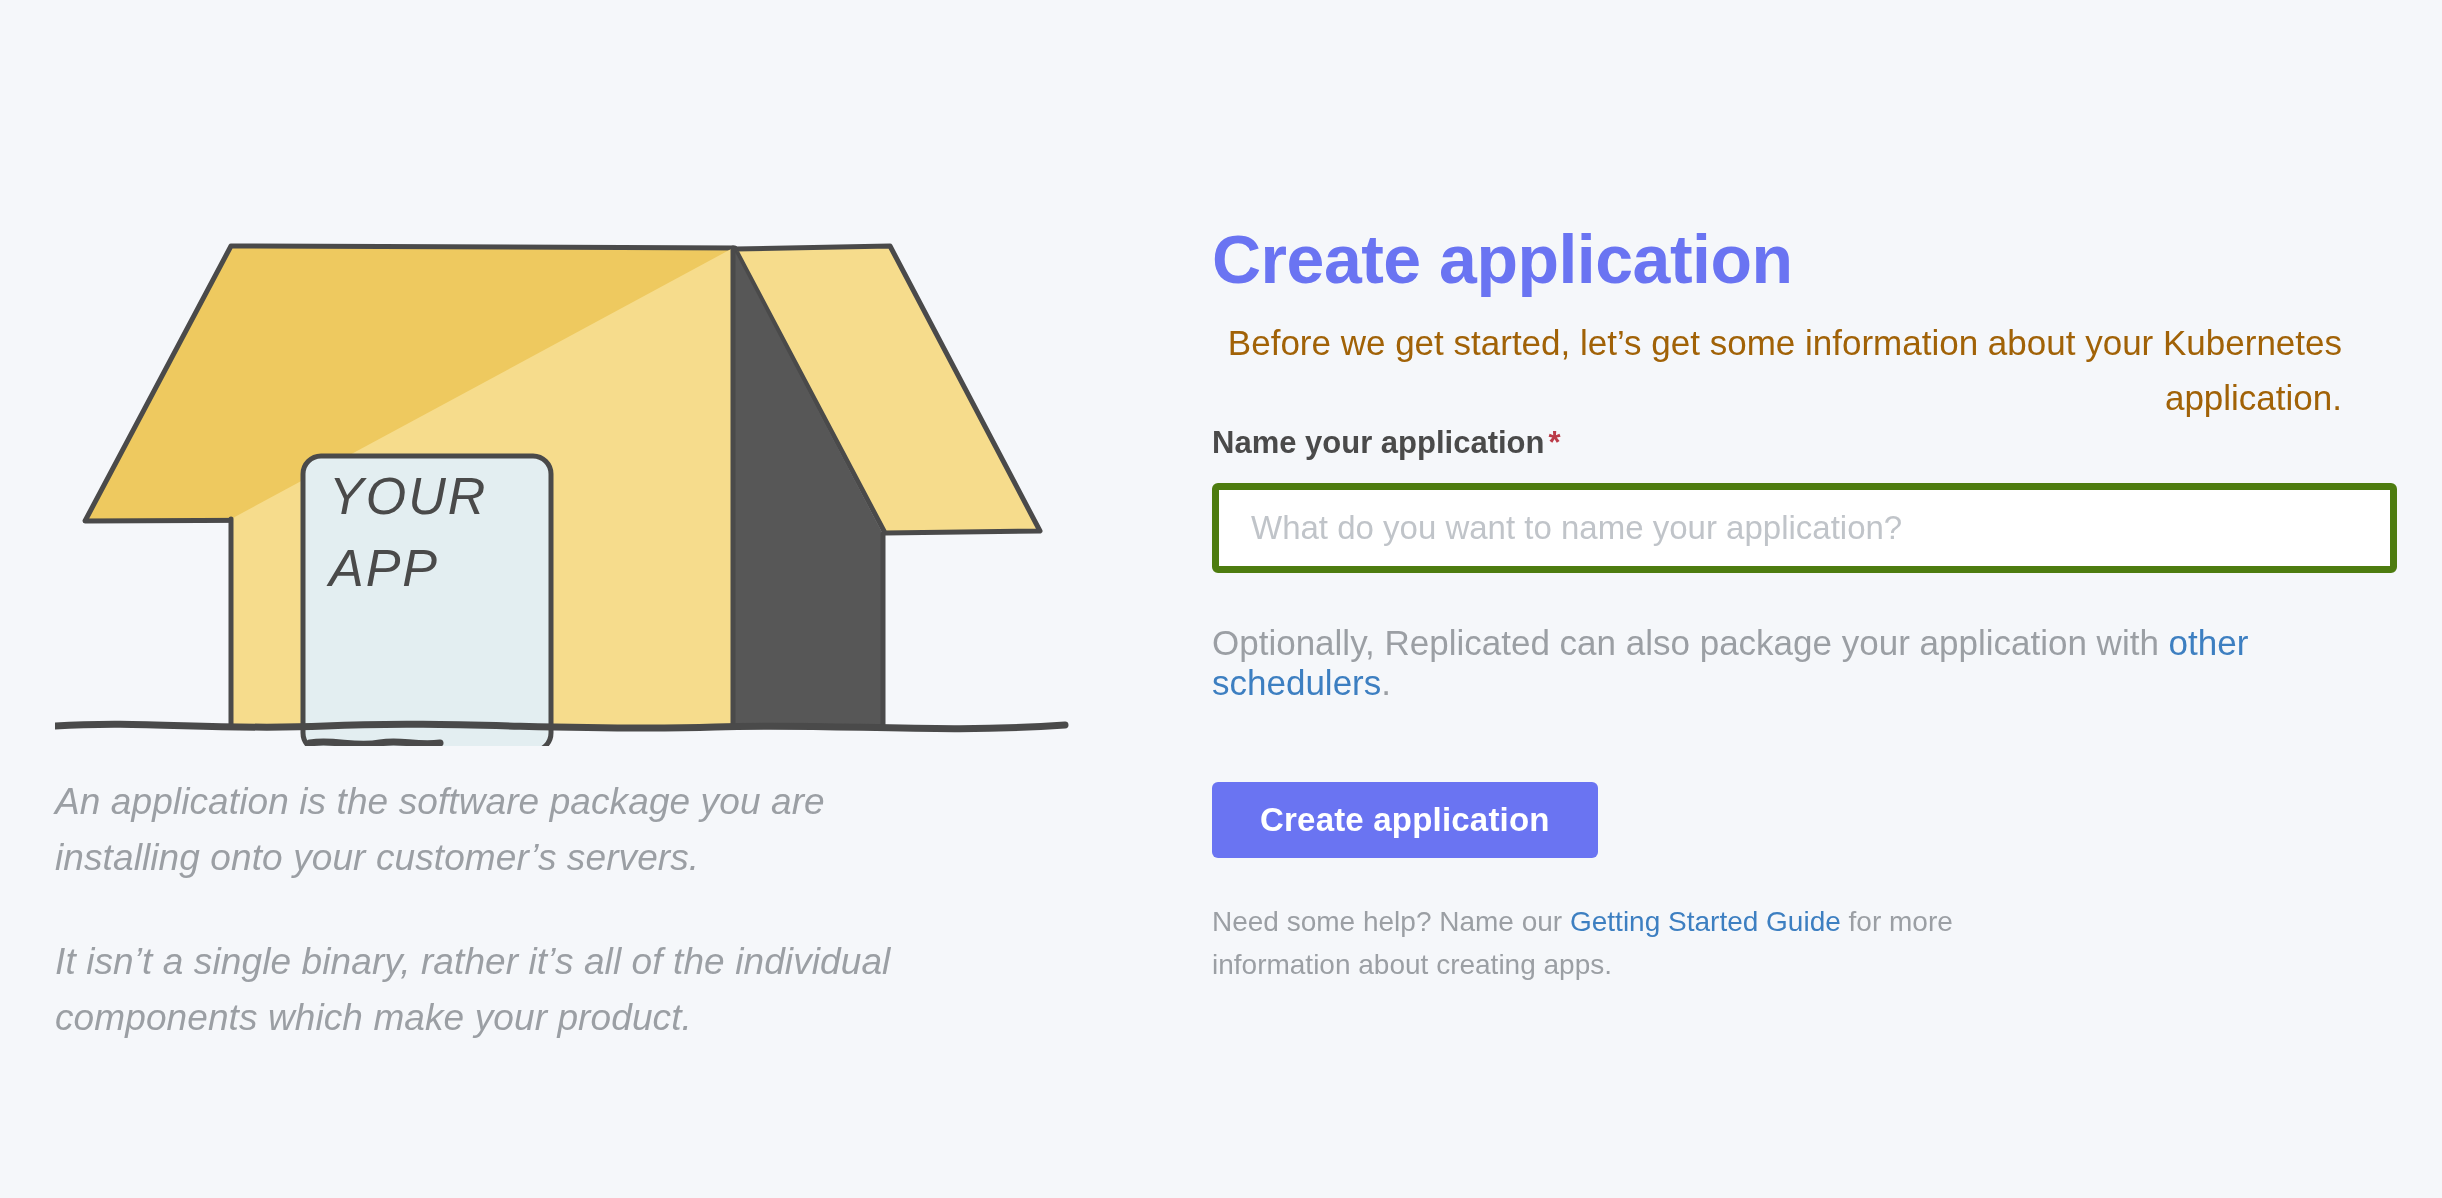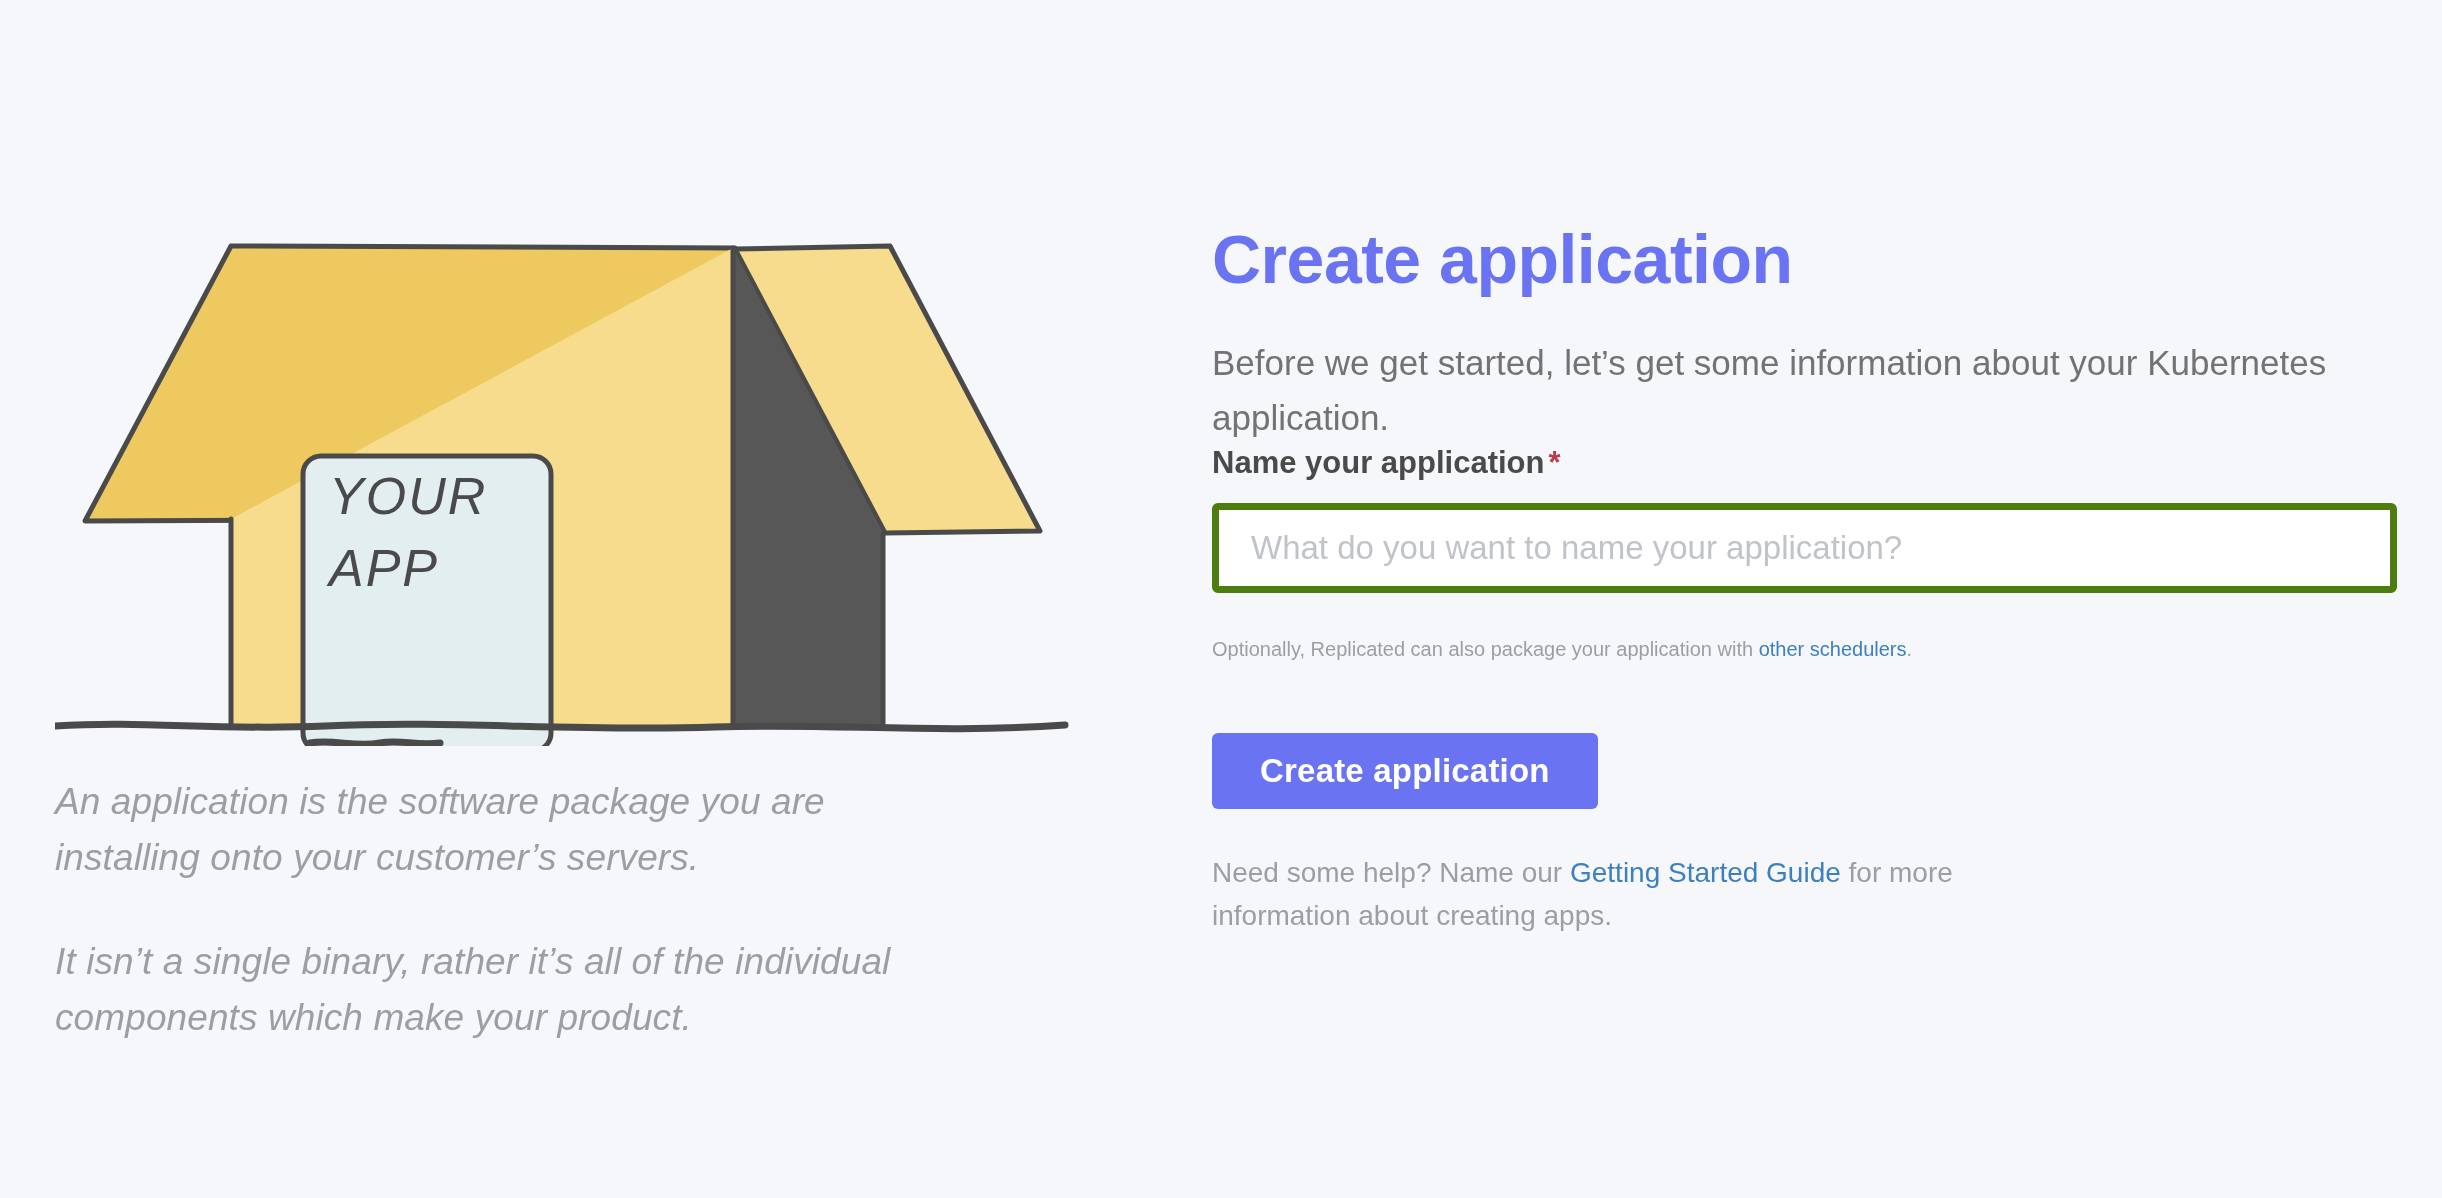--- a/index.html
+++ b/index.html
@@ -68,26 +68,27 @@
     margin: 0;
     padding-top: 205px;
     font-size: 68px;
     line-height: 76px;
     font-weight: 700;
     color: #6a74f2;
     letter-spacing: -0.5px;
   }
 
   .form-subtitle {
-    margin: 38px 0 0 0;
+    margin: 18px 0 0 0;
     font-size: 35px;
     line-height: 55px;
-    color: #737373;
+    color: #a16207;
     font-weight: 400;
     max-width: 1130px;
+    text-align: right;
   }
 
   .field-label {
     font-size: 31px;
     line-height: 36px;
     color: #4a4a4a;
     font-weight: 600;
   }
   .required-star {
     color: #bb3b48;
@@ -109,22 +110,22 @@
     font-size: 33px;
     color: #4a4a4a;
     outline: none;
   }
   .text-input::placeholder {
     color: #c0c4c9;
     font-size: 33px;
   }
 
   .optional-note {
-    margin-top: 36px;
-    font-size: 20px;
+    margin-top: 50px;
+    font-size: 35px;
     line-height: 40px;
     color: #9b9fa4;
     font-weight: 400;
   }
 
   .link {
     color: #3d7fc1;
     text-decoration: none;
     font-weight: 400;
   }

